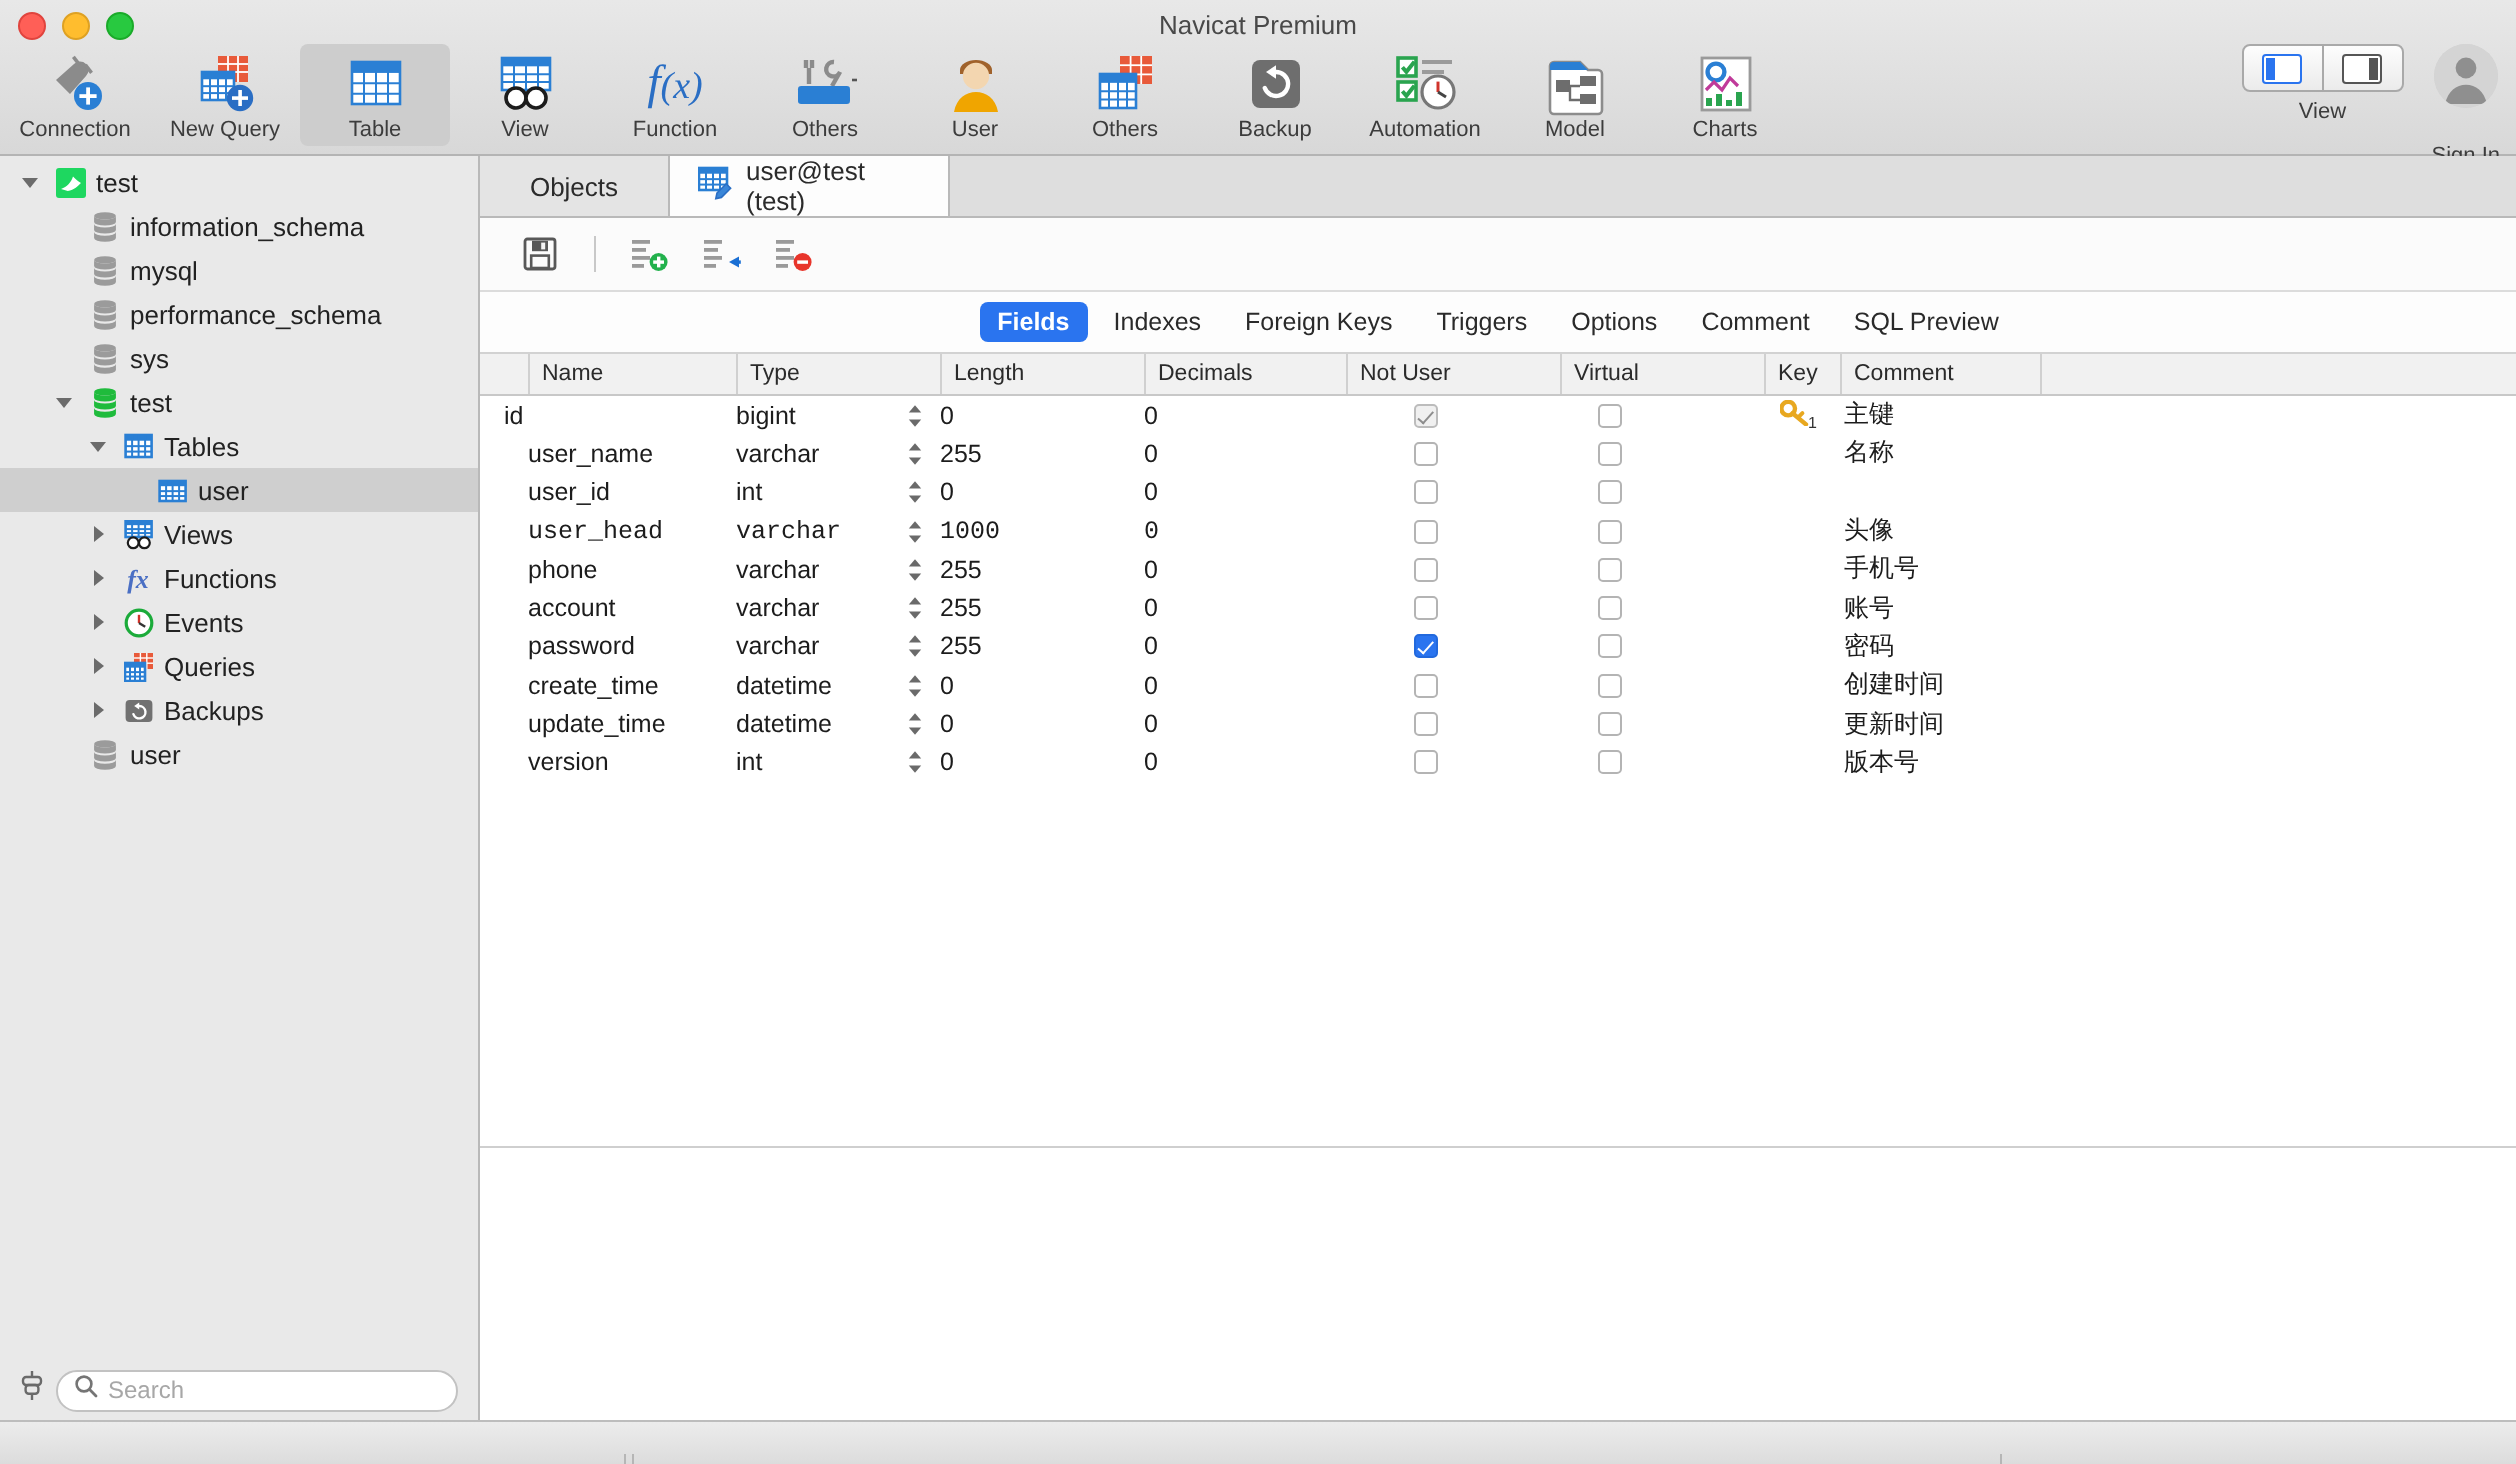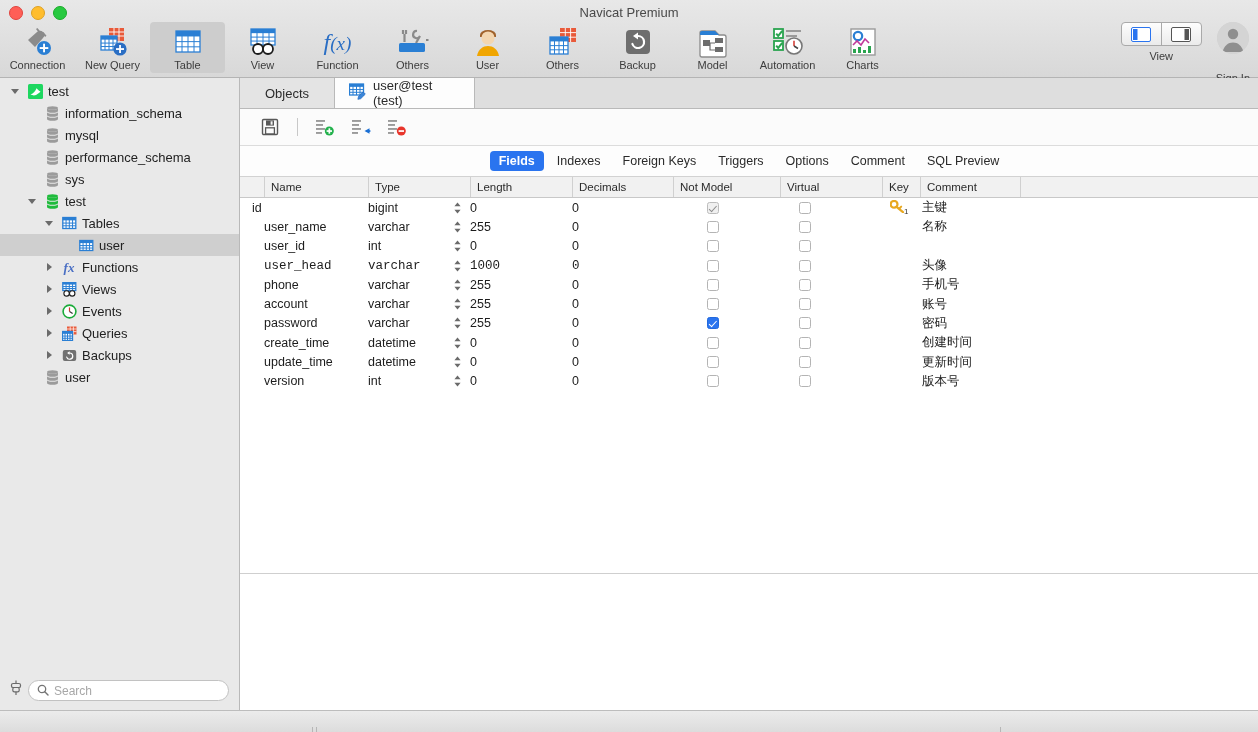--- a/index.html
+++ b/index.html
@@ -91,21 +91,21 @@
     width:0; height:0; border-style: solid;
   }
   .arrow-d { border-width: 5px 4.5px 0 4.5px; border-color: #6b6b6b transparent transparent transparent; }
   .arrow-r { border-width: 4.5px 0 4.5px 5px; border-color: transparent transparent transparent #6b6b6b; }
   .ticon { width: 22px; display:flex; align-items:center; justify-content:center; }
   .tlabel { margin-left: 2px; }
 
   .searchbar {
     position: absolute; left: 0; bottom: 22px;
     width: 239px; height: 30px;
-    display: flex; align-items: flex-start; gap: 6px;
+    display: flex; align-items: center; gap: 6px;
     padding: 0 10px; box-sizing: border-box;
   }
   .search-input {
     flex: 1; height: 21px;
     background: #fff; border: 1px solid #c2c2c2; border-radius: 11px;
     display: flex; align-items: center; gap: 5px; padding: 0 8px;
     box-sizing: border-box;
   }
   .search-input .ph { font-size: 12px; color: #a7a7a7; }
 
@@ -361,51 +361,51 @@
               <rect x="4" y="4" width="24" height="24" rx="4" fill="#6e6e6e"></rect>
               <path d="M16 10 a6 6 0 1 1 -5.6 8" fill="none" stroke="#fff" stroke-width="2.2" stroke-linecap="round"></path>
               <path d="M16 6.6 l0 6.8 -5 -3.4z" fill="#fff"></path>
             </svg>
           </span>
           <span class="tb-label">Backup</span>
         </div>
         <div class="tb-item">
           <span class="tb-ico">
             <svg width="32" height="32" viewBox="0 0 32 32">
-              <path d="M3 7 a2 2 0 0 1 2-2 h13 l4 4 h5 a2 2 0 0 1 2 2 v18 a2 2 0 0 1 -2 2 h-22 a2 2 0 0 1 -2-2z" fill="#fff" stroke="#8c8c8c" stroke-width="1.3"></path>
-              <path d="M3 7 a2 2 0 0 1 2-2 h13 l4 4 h-19z" fill="#2a7fd4"></path>
-              <rect x="6" y="14" width="7" height="6" fill="#6d6d6d"></rect>
-              <rect x="18" y="12" width="8" height="5" fill="#6d6d6d"></rect>
-              <rect x="18" y="21" width="8" height="5" fill="#6d6d6d"></rect>
-              <path d="M13 17 h5 M13 17 v7 h5" fill="none" stroke="#6d6d6d" stroke-width="1.2"></path>
-            </svg>
-          </span>
-          <span class="tb-label">Model</span>
-        </div>
-        <div class="tb-item">
-          <span class="tb-ico">
-            <svg width="32" height="32" viewBox="0 0 32 32">
               <rect x="2" y="3" width="9" height="9" fill="#fff" stroke="#2aa44f" stroke-width="1.8"></rect>
               <path d="M4.2 7.6 l2 2.3 4-5" fill="none" stroke="#2aa44f" stroke-width="2"></path>
               <rect x="2" y="15" width="9" height="9" fill="#fff" stroke="#2aa44f" stroke-width="1.8"></rect>
               <path d="M4.2 19.6 l2 2.3 4-5" fill="none" stroke="#2aa44f" stroke-width="2"></path>
               <g fill="#9a9a9a">
                 <rect x="14" y="4" width="15" height="2"></rect>
                 <rect x="14" y="9" width="11" height="2"></rect>
               </g>
               <circle cx="22" cy="20" r="8" fill="#fff" stroke="#777" stroke-width="1.6"></circle>
               <line x1="22" y1="20" x2="22" y2="14.8" stroke="#d0342c" stroke-width="1.5"></line>
               <line x1="22" y1="20" x2="26" y2="22.5" stroke="#444" stroke-width="1.5"></line>
             </svg>
           </span>
           <span class="tb-label">Automation</span>
         </div>
         <div class="tb-item">
           <span class="tb-ico">
             <svg width="32" height="32" viewBox="0 0 32 32">
+              <path d="M3 7 a2 2 0 0 1 2-2 h13 l4 4 h5 a2 2 0 0 1 2 2 v18 a2 2 0 0 1 -2 2 h-22 a2 2 0 0 1 -2-2z" fill="#fff" stroke="#8c8c8c" stroke-width="1.3"></path>
+              <path d="M3 7 a2 2 0 0 1 2-2 h13 l4 4 h-19z" fill="#2a7fd4"></path>
+              <rect x="6" y="14" width="7" height="6" fill="#6d6d6d"></rect>
+              <rect x="18" y="12" width="8" height="5" fill="#6d6d6d"></rect>
+              <rect x="18" y="21" width="8" height="5" fill="#6d6d6d"></rect>
+              <path d="M13 17 h5 M13 17 v7 h5" fill="none" stroke="#6d6d6d" stroke-width="1.2"></path>
+            </svg>
+          </span>
+          <span class="tb-label">Model</span>
+        </div>
+        <div class="tb-item">
+          <span class="tb-ico">
+            <svg width="32" height="32" viewBox="0 0 32 32">
               <rect x="4" y="3" width="24" height="26" fill="#fff" stroke="#9a9a9a" stroke-width="1.4"></rect>
               <circle cx="11" cy="10" r="4.2" fill="none" stroke="#2a7fd4" stroke-width="2.2"></circle>
               <path d="M6 19 l4-4 4 4 4-6 4 4" fill="none" stroke="#c03a9a" stroke-width="1.6"></path>
               <g fill="#2aa44f">
                 <rect x="6" y="23" width="3" height="4"></rect>
                 <rect x="11" y="21" width="3" height="6"></rect>
                 <rect x="16" y="24" width="3" height="3"></rect>
                 <rect x="21" y="20" width="3" height="7"></rect>
               </g>
             </svg>
@@ -553,50 +553,50 @@
               <rect x="0.8" y="2.5" width="13" height="10" fill="#fff" stroke="#2a7fd4" stroke-width="1.3"></rect>
               <rect x="0.8" y="2.5" width="13" height="2.6" fill="#2a7fd4"></rect>
               <line x1="4.05" y1="2.5" x2="4.05" y2="12.5" stroke="#2a7fd4" stroke-width="1"></line>
               <line x1="7.3" y1="2.5" x2="7.3" y2="12.5" stroke="#2a7fd4" stroke-width="1"></line>
               <line x1="10.55" y1="2.5" x2="10.55" y2="12.5" stroke="#2a7fd4" stroke-width="1"></line>
               <line x1="0.8" y1="7.566666666666667" x2="13.8" y2="7.566666666666667" stroke="#2a7fd4" stroke-width="1"></line>
               <line x1="0.8" y1="10.033333333333335" x2="13.8" y2="10.033333333333335" stroke="#2a7fd4" stroke-width="1"></line>
             </svg>
           </span>
           <span class="tlabel">user</span>
-        </div>
-        <div class="trow">
-          <span style="width:40px"></span>
-          <span class="tw">
-            <span class="arrow-r"></span>
-          </span>
-          <span class="ticon">
-            <span style="font-family:'Liberation Serif',serif;font-style:italic;font-weight:bold;font-size:13px;color:#4a6fc4;line-height:1;">fx</span>
-          </span>
-          <span class="tlabel">Functions</span>
         </div>
         <div class="trow">
           <span style="width:40px"></span>
           <span class="tw">
             <span class="arrow-r"></span>
           </span>
           <span class="ticon">
             <svg width="15" height="15" viewBox="0 0 15 15">
               <rect x="0.8" y="0.5" width="13" height="8" fill="#fff" stroke="#2a7fd4" stroke-width="1.3"></rect>
               <rect x="0.8" y="0.5" width="13" height="2.08" fill="#2a7fd4"></rect>
               <line x1="4.05" y1="0.5" x2="4.05" y2="8.5" stroke="#2a7fd4" stroke-width="1"></line>
               <line x1="7.3" y1="0.5" x2="7.3" y2="8.5" stroke="#2a7fd4" stroke-width="1"></line>
               <line x1="10.55" y1="0.5" x2="10.55" y2="8.5" stroke="#2a7fd4" stroke-width="1"></line>
               <line x1="0.8" y1="4.553333333333334" x2="13.8" y2="4.553333333333334" stroke="#2a7fd4" stroke-width="1"></line>
               <line x1="0.8" y1="6.526666666666667" x2="13.8" y2="6.526666666666667" stroke="#2a7fd4" stroke-width="1"></line>
               <circle cx="4.6" cy="11.4" r="2.7" fill="#fff" stroke="#1c1c1c" stroke-width="1.1"></circle>
               <circle cx="10.2" cy="11.4" r="2.7" fill="#fff" stroke="#1c1c1c" stroke-width="1.1"></circle>
             </svg>
           </span>
           <span class="tlabel">Views</span>
+        </div>
+        <div class="trow">
+          <span style="width:40px"></span>
+          <span class="tw">
+            <span class="arrow-r"></span>
+          </span>
+          <span class="ticon">
+            <span style="font-family:'Liberation Serif',serif;font-style:italic;font-weight:bold;font-size:13px;color:#4a6fc4;line-height:1;">fx</span>
+          </span>
+          <span class="tlabel">Functions</span>
         </div>
         <div class="trow">
           <span style="width:40px"></span>
           <span class="tw">
             <span class="arrow-r"></span>
           </span>
           <span class="ticon">
             <svg width="15" height="15" viewBox="0 0 15 15">
               <circle cx="7.5" cy="7.5" r="6.4" fill="#fff" stroke="#1bab3a" stroke-width="1.6"></circle>
               <line x1="7.5" y1="7.5" x2="7.5" y2="3.4" stroke="#d0342c" stroke-width="1.2"></line>
@@ -760,21 +760,21 @@
         <div class="stab">Comment</div>
         <div class="stab">SQL Preview</div>
       </div>
 
     <div class="grid">
       <div class="ghead" id="ghead">
           <div class="ghcell" style="left: 24px; width: 104px;">Name</div>
           <div class="ghcell" style="left: 128px; width: 102px;">Type</div>
           <div class="ghcell" style="left: 230px; width: 102px;">Length</div>
           <div class="ghcell" style="left: 332px; width: 101px;">Decimals</div>
-          <div class="ghcell" style="left: 433px; width: 107px;">Not Model</div>
+          <div class="ghcell" style="left: 433px; width: 107px;">Not User</div>
           <div class="ghcell" style="left: 540px; width: 102px;">Virtual</div>
           <div class="ghcell" style="left: 642px; width: 38px;">Key</div>
           <div class="ghcell" style="left: 680px; width: 100px;">Comment</div>
           <div class="ghcell" style="left: 0px; width: 24px; border-left: none;"></div>
           <div class="ghcell" style="left: 780px; width: 238px;"></div>
         </div>
       <div class="gbody" id="gbody">
           <div class="grow" style="top: 0px;">
             <div class="gcell" style="left: 12px; width: 104px;">
               <span>id</span>

